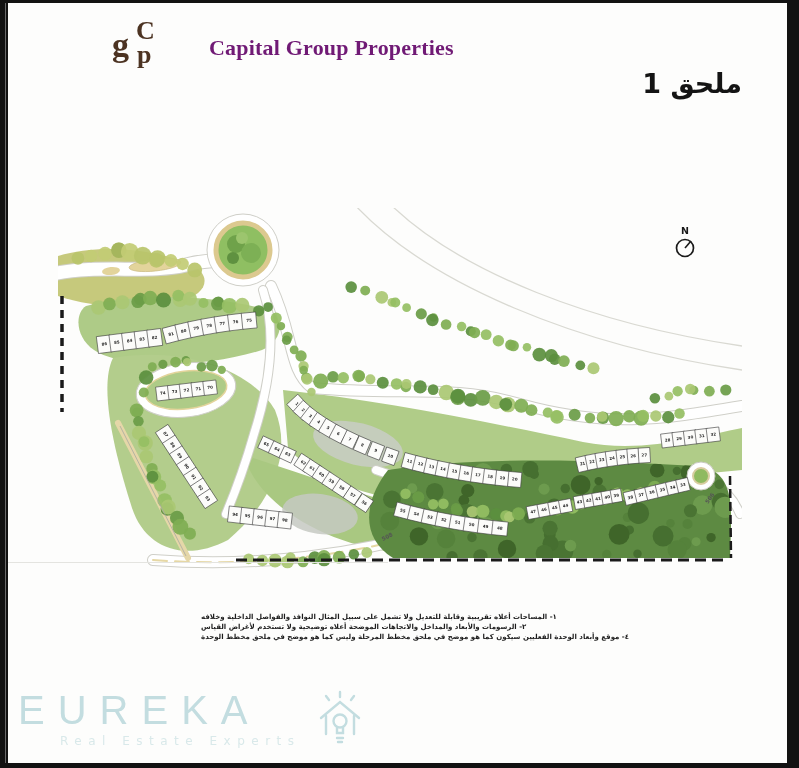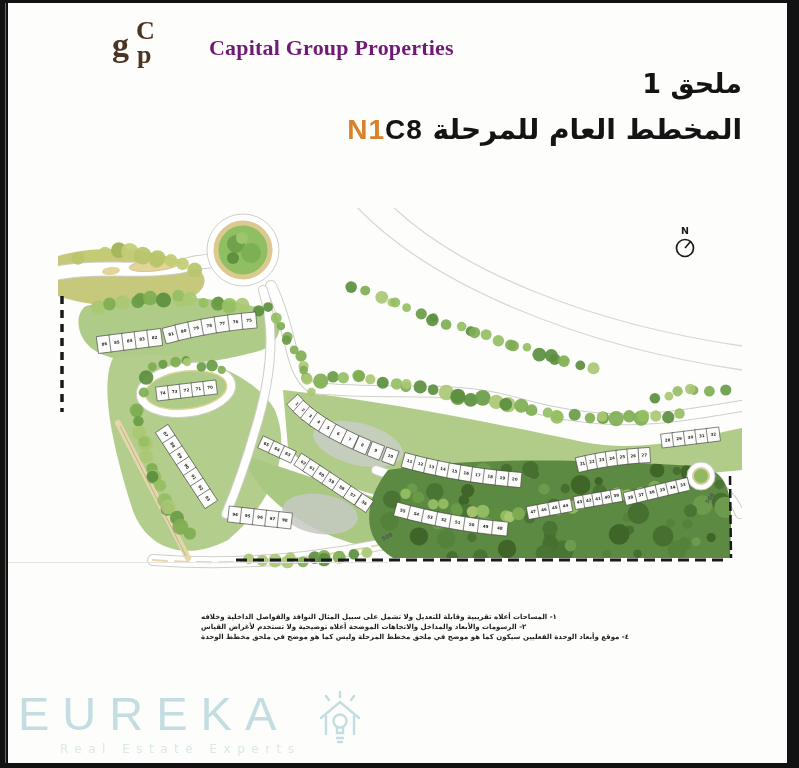--- a/index.html
+++ b/index.html
@@ -32,21 +32,21 @@
   .plan{position:absolute;left:58px;top:208px;width:684px;height:385px;}
   
   .footnotes{position:absolute;right:38px;top:612px;width:560px;text-align:left;direction:rtl;
              color:#1c1c1c;font-size:7px;font-weight:bold;line-height:1.45;
              filter:blur(.2px);}
   
   .crease{position:absolute;left:8px;top:562px;width:380px;height:1px;background:#e4e4e0;}
   
   .watermark{position:absolute;left:18px;top:688px;display:flex;align-items:flex-start;gap:10px;
              color:#c3dde0;}
-  .wm-text .wm-name{font-family:"Liberation Sans",sans-serif;font-size:47px;font-weight:300;
+  .wm-text .wm-name{font-family:"Liberation Sans",sans-serif;font-size:40px;font-weight:300;
                     letter-spacing:13px;line-height:1.1;}
   .wm-text .wm-tag{font-size:12px;letter-spacing:6.5px;color:#d9e9ea;margin:2px 0 0 42px;}
   svg text{font-family:"DejaVu Sans",sans-serif;}
 </style>
 </head>
 <body>
 
 <div class="edge edge-left"></div>
 <div class="edge edge-right"></div>
 <div class="edge edge-top"></div>
@@ -56,24 +56,20 @@
   <div class="monogram">
     <span class="m-g">g</span>
     <span class="m-c">C</span>
     <span class="m-p">p</span>
   </div>
   <div class="logo-text">Capital Group Properties</div>
 </div>
 
 <div class="titles">
   <div class="title-line1">ملحق 1</div>
-  <div class="title-line2">
-    <span>المخطط العام للمرحلة</span>
-    <span class="phase" dir="ltr"><span class="p-orange">N1</span><span class="p-black">C8</span></span>
-  </div>
 </div>
 
 <svg class="plan" viewBox="0 0 684 385">
   <defs>
     <clipPath id="forestClip">
         <path id="forestPath" d="M330,262 C420,248 540,252 638,258 C668,261 674,282 673,318 L672,350 L335,350 C302,330 306,292 330,262 Z"></path>
       </clipPath>
   </defs>
 
   <path d="M0,48 C40,36 92,40 132,56 C154,66 152,86 120,94 C78,103 28,98 0,88 Z" fill="#c6c97c"></path>

